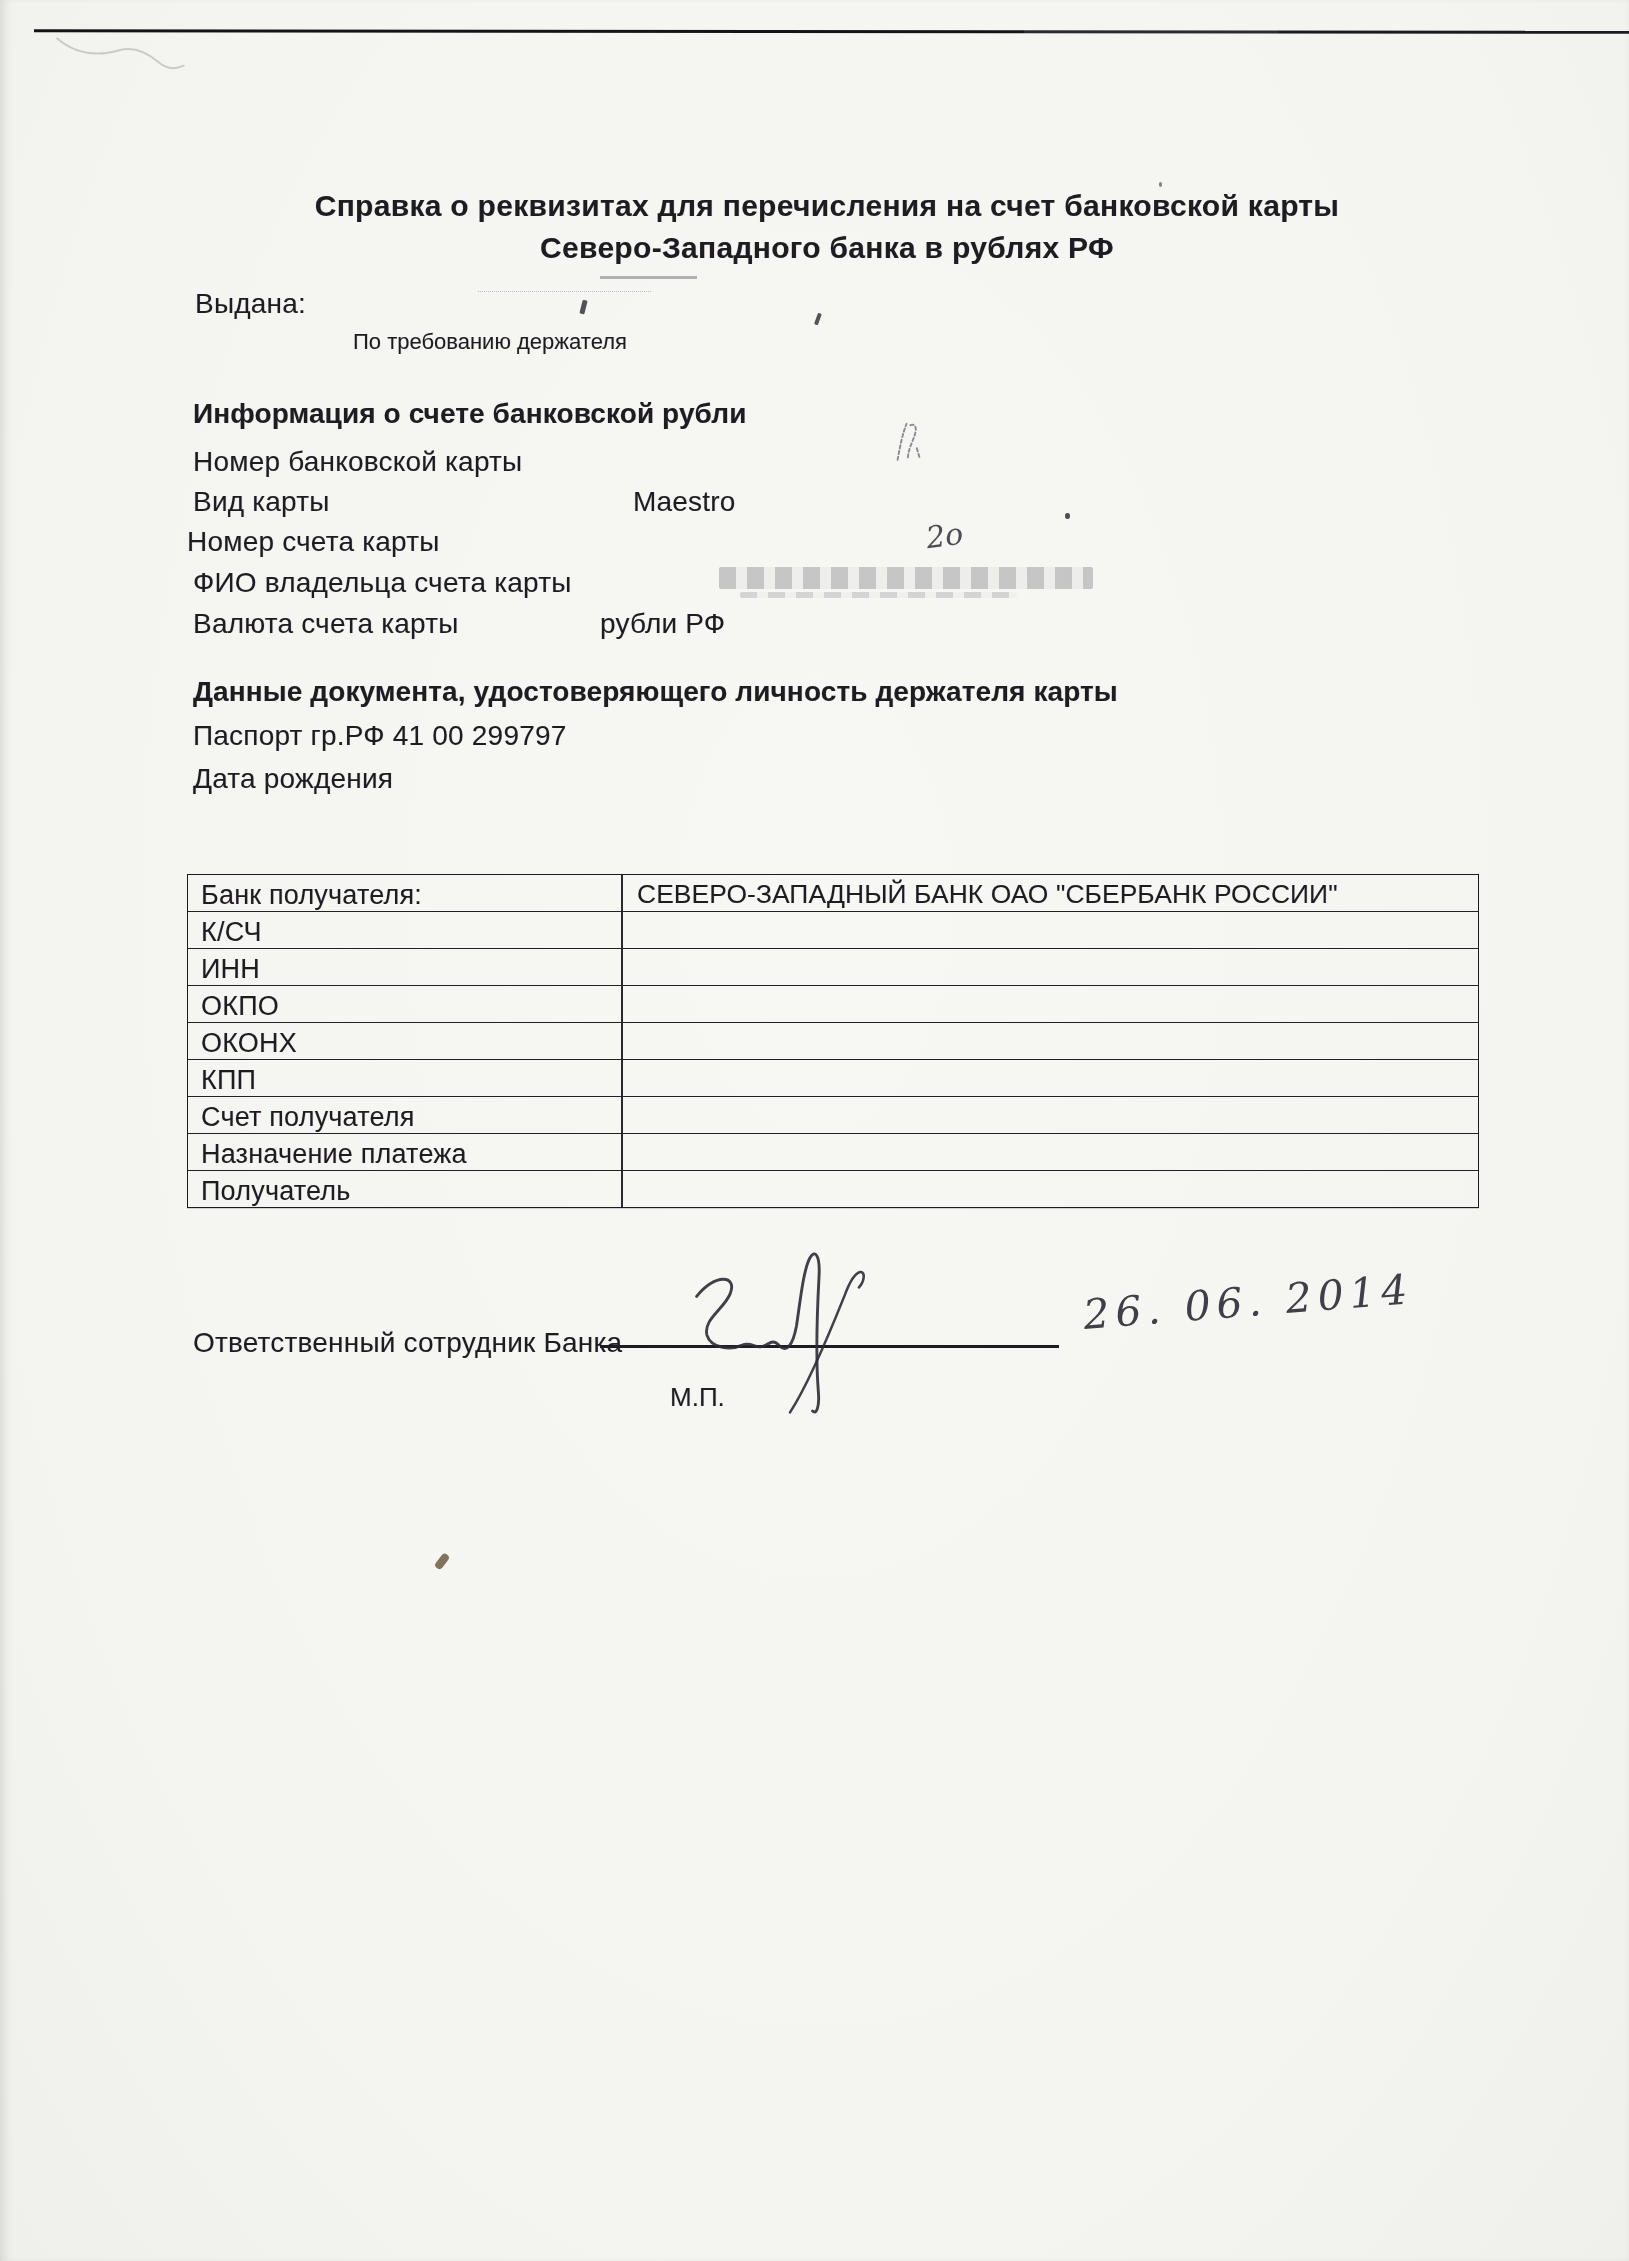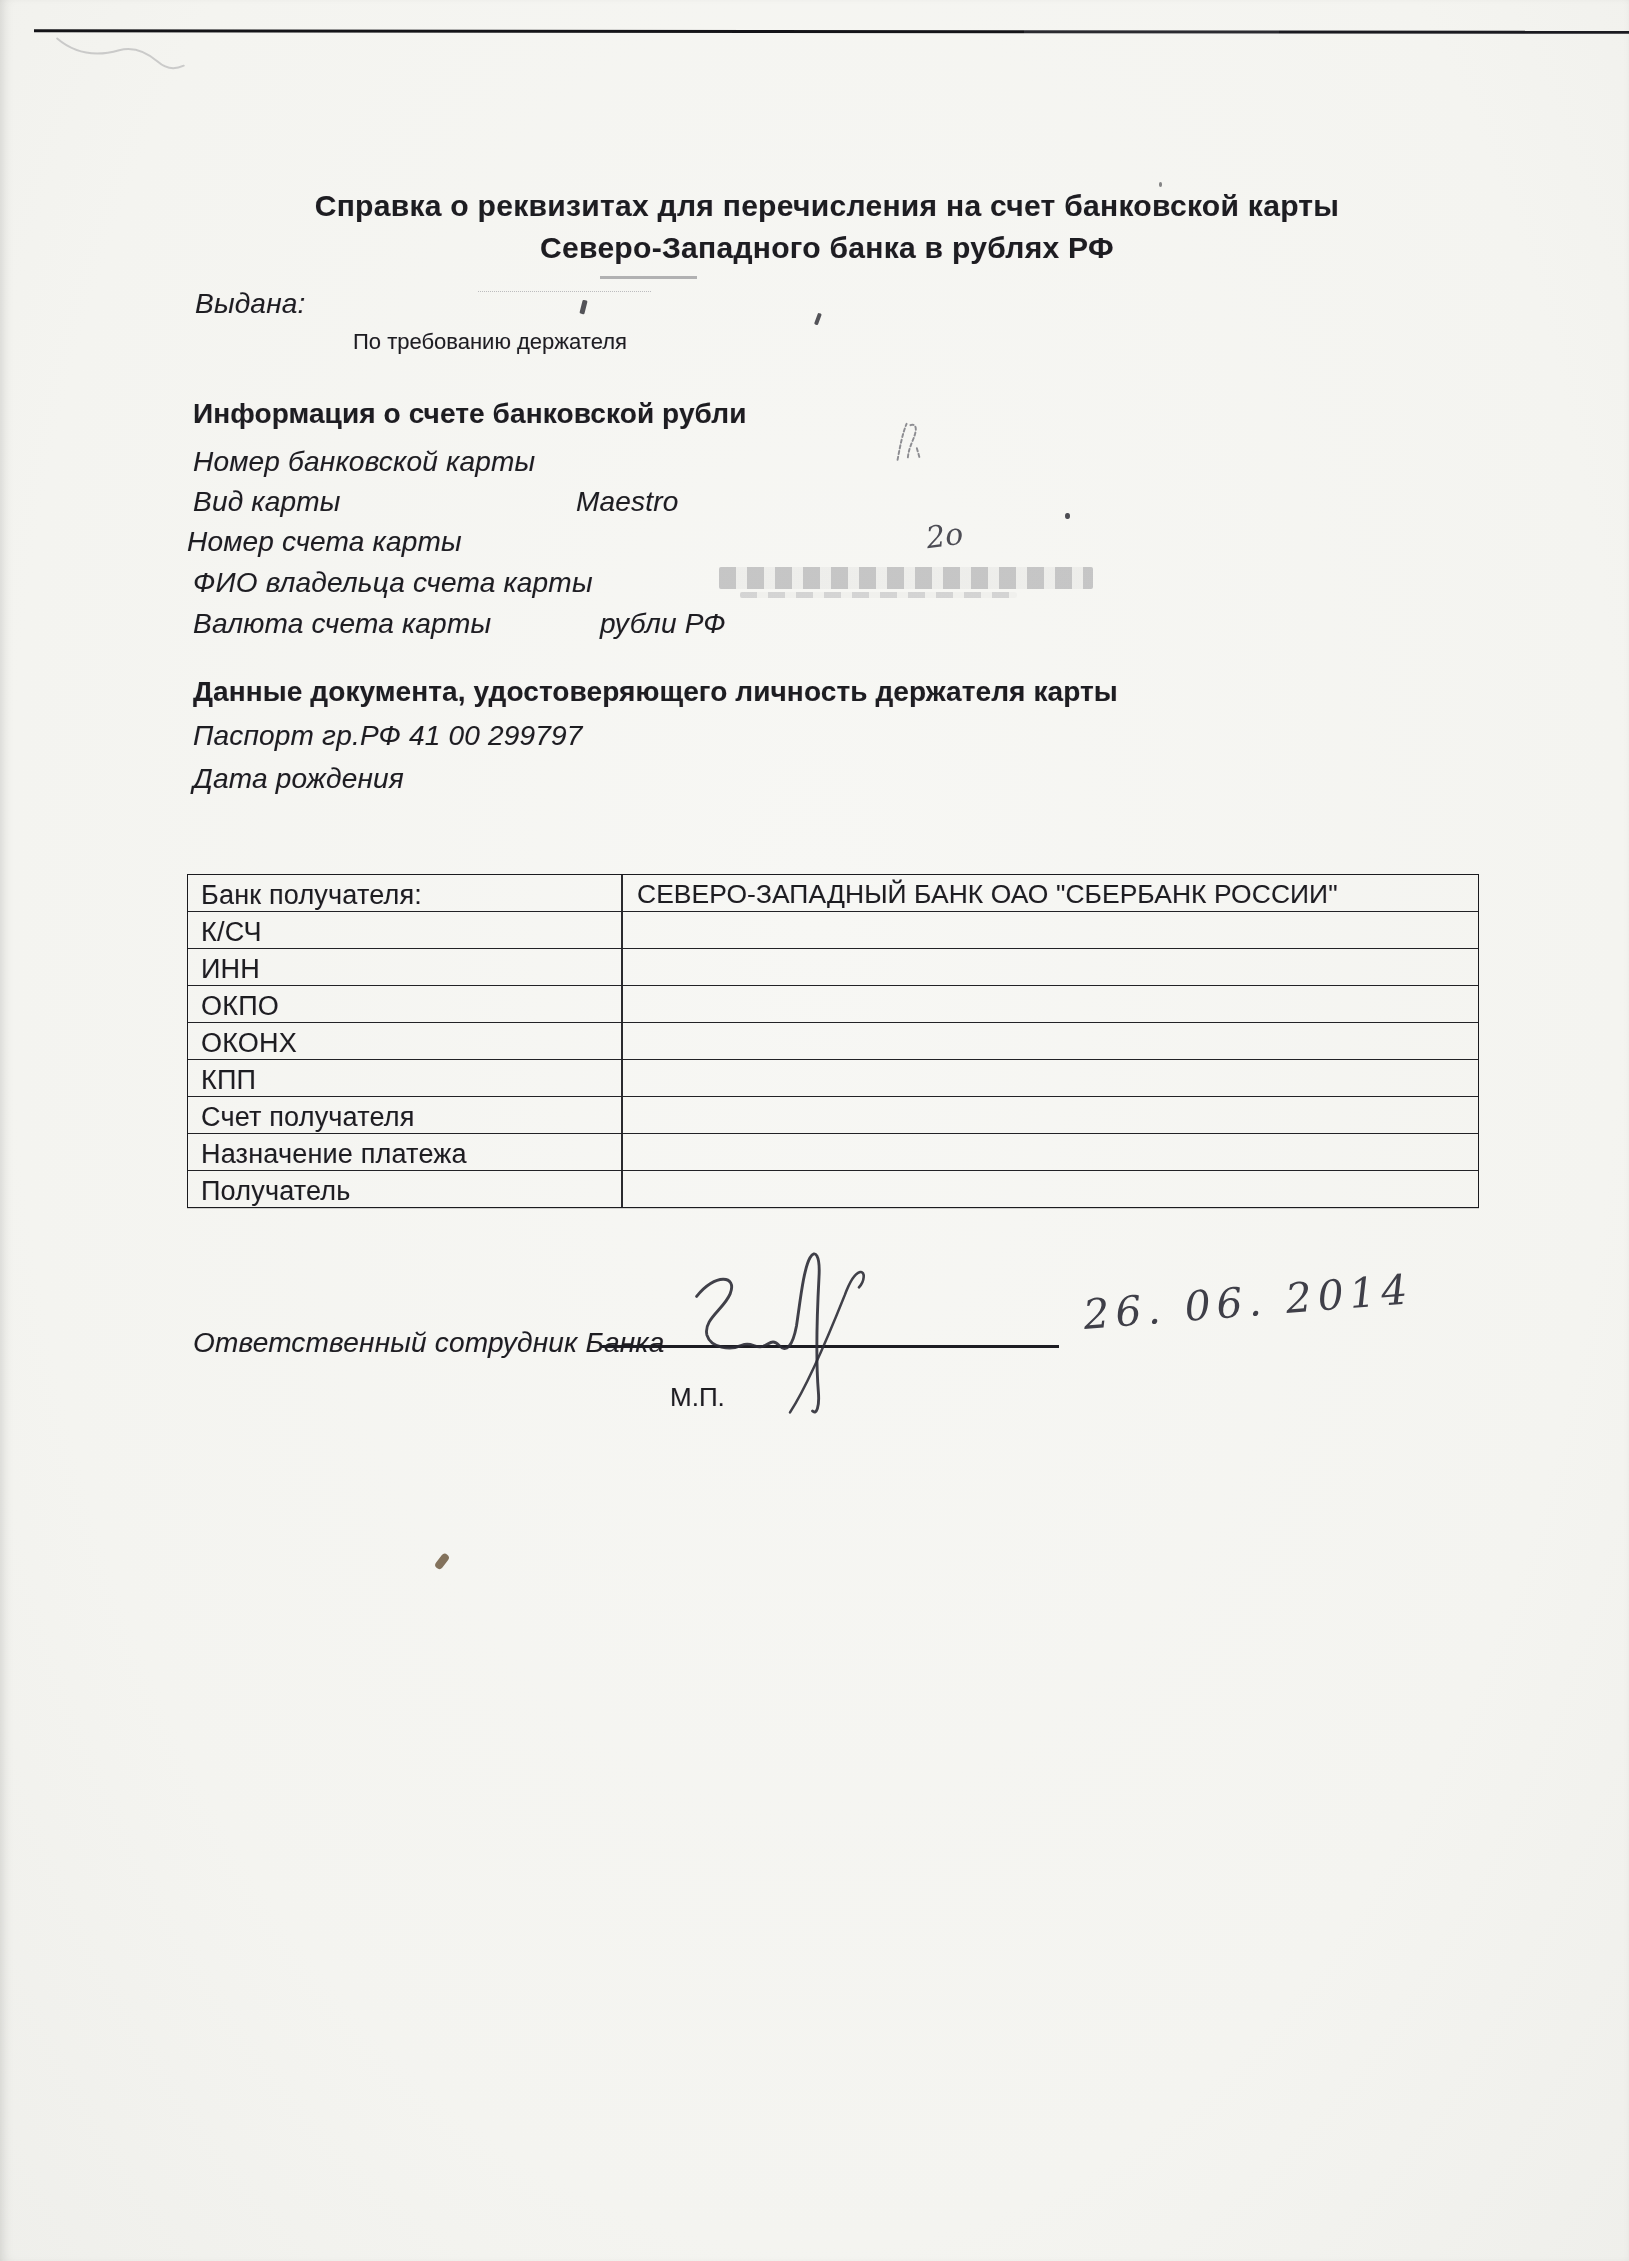--- a/index.html
+++ b/index.html
@@ -16,21 +16,21 @@
     font-family:"Liberation Sans", sans-serif;
     color:#1d1d21;
     text-shadow: 0.5px 0.1px 0 rgba(110,30,120,.16), -0.4px 0 0 rgba(20,80,60,.10);
     white-space:nowrap;
   }
   .abs{position:absolute;}
   .title{
     left:0;right:0;text-align:center;
     font-size:30px;font-weight:bold;letter-spacing:0.3px;padding-left:24px;
   }
-  .label42{font-size:28px;letter-spacing:0.2px;font-style:italic;}
+  .label42{font-size:28px;letter-spacing:0.2px;}
   .head43{font-size:28px;font-weight:bold;letter-spacing:0.1px;}
   .small34{font-size:22px;}
   
   .banktable{
     left:187px;top:874px;width:1290px;
     border:1.9px solid #1b1b1f;
     box-shadow:0 0.6px 0 rgba(0,0,0,.25);
   }
   .trow{
     position:relative;height:36px;
@@ -97,21 +97,21 @@
   <div class="abs print small34" style="left:353px;top:329px;">По требованию держателя</div>
 
   <div class="abs print head43" style="left:193px;top:398px;">Информация о счете банковской рубли</div>
 
   <div class="abs print label42" style="left:193px;top:446px;">Номер банковской карты</div>
   <svg class="abs" style="left:891px;top:420px;" width="35" height="45" viewBox="0 0 54 70">
     <path d="M10 62 C 14 40, 18 20, 24 6 M30 8 C 34 6, 40 8, 38 18 C 36 30, 28 40, 26 58 M40 44 l 4 14" fill="none" stroke="rgba(55,55,66,.55)" stroke-width="3" stroke-linecap="round" stroke-dasharray="5 4"></path>
   </svg>
 
   <div class="abs print label42" style="left:193px;top:486px;">Вид карты</div>
-  <div class="abs print label42" style="left:576px;top:486px;">Maestro</div>
+  <div class="abs print label42" style="left:633px;top:486px;">Maestro</div>
 
   <div class="abs print label42" style="left:187px;top:526px;">Номер счета карты</div>
   <div class="abs hw hw-note" style="left:926px;top:518px;">2о</div>
   <div class="abs speck" style="left:1065px;top:513px;width:4.5px;height:5.8px;background:rgba(35,35,42,.8);"></div>
 
   <div class="abs print label42" style="left:193px;top:567px;">ФИО владельца счета карты</div>
   <div class="abs smudge-band" style="left:719px;top:567px;width:374px;height:22px;"></div>
   <div class="abs smudge-band" style="left:740px;top:592px;width:277px;height:5.8px;opacity:.7;"></div>
 
   <div class="abs print label42" style="left:193px;top:608px;">Валюта счета карты</div>

